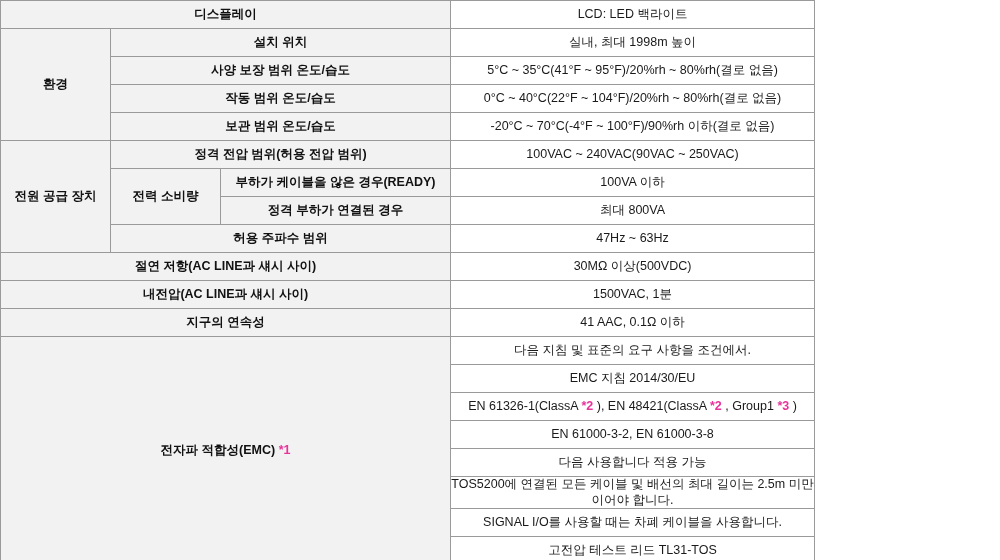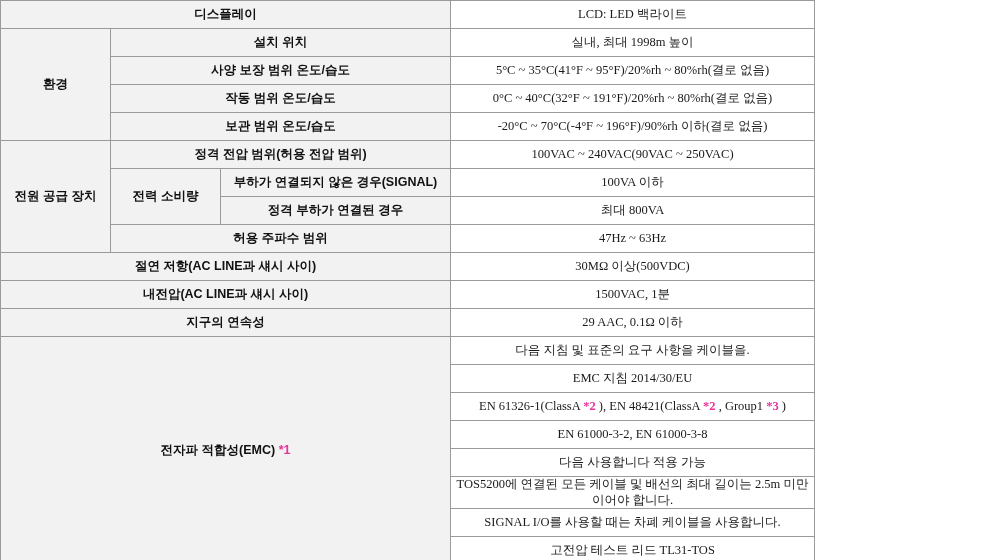--- a/index.html
+++ b/index.html
@@ -33,21 +33,20 @@
   }
   td.label-cell {
     background: #f2f2f2;
     font-weight: bold;
     color: #111111;
   }
   td.value-cell {
     background: #ffffff;
     color: #1a1a1a;
     font-weight: normal;
-    font-family: Liberation Serif, serif;
   }
   .col-a { width: 110px; }
   .col-b { width: 110px; }
   .col-c { width: 230px; }
   .emc-label {
     height: 225px;
   }
   .emc-row td {
     height: 32px;
   }
@@ -78,35 +77,35 @@
         <td class="label-cell" rowspan="4">환경</td>
         <td class="label-cell" colspan="2">설치 위치</td>
         <td class="value-cell">실내, 최대 1998m 높이</td>
       </tr>
       <tr>
         <td class="label-cell" colspan="2">사양 보장 범위 온도/습도</td>
         <td class="value-cell">5°C ~ 35°C(41°F ~ 95°F)/20%rh ~ 80%rh(결로 없음)</td>
       </tr>
       <tr>
         <td class="label-cell" colspan="2">작동 범위 온도/습도</td>
-        <td class="value-cell">0°C ~ 40°C(32°F ~ 191°F)/20%rh ~ 80%rh(결로 없음)</td>
+        <td class="value-cell">0°C ~ 40°C(22°F ~ 104°F)/20%rh ~ 80%rh(결로 없음)</td>
       </tr>
       <tr>
         <td class="label-cell" colspan="2">보관 범위 온도/습도</td>
-        <td class="value-cell">-20°C ~ 70°C(-4°F ~ 196°F)/90%rh 이하(결로 없음)</td>
+        <td class="value-cell">-20°C ~ 70°C(-4°F ~ 100°F)/90%rh 이하(결로 없음)</td>
       </tr>
 
       <tr>
         <td class="label-cell" rowspan="4">전원 공급 장치</td>
         <td class="label-cell" colspan="2">정격 전압 범위(허용 전압 범위)</td>
         <td class="value-cell">100VAC ~ 240VAC(90VAC ~ 250VAC)</td>
       </tr>
       <tr>
         <td class="label-cell" rowspan="2">전력 소비량</td>
-        <td class="label-cell">부하가 연결되지 않은 경우(SIGNAL)</td>
+        <td class="label-cell">부하가 케이블을 않은 경우(READY)</td>
         <td class="value-cell">100VA 이하</td>
       </tr>
       <tr>
         <td class="label-cell">정격 부하가 연결된 경우</td>
         <td class="value-cell">최대 800VA</td>
       </tr>
       <tr>
         <td class="label-cell" colspan="2">허용 주파수 범위</td>
         <td class="value-cell">47Hz ~ 63Hz</td>
       </tr>
@@ -116,29 +115,29 @@
         <td class="value-cell">30MΩ 이상(500VDC)</td>
       </tr>
 
       <tr>
         <td class="label-cell" colspan="3">내전압(AC LINE과 섀시 사이)</td>
         <td class="value-cell">1500VAC, 1분</td>
       </tr>
 
       <tr>
         <td class="label-cell" colspan="3">지구의 연속성</td>
-        <td class="value-cell">29 AAC, 0.1Ω 이하</td>
+        <td class="value-cell">41 AAC, 0.1Ω 이하</td>
       </tr>
 
       <tr class="emc-row">
         <td class="label-cell emc-label" colspan="3" rowspan="8">
           <span>전자파 적합성(EMC)</span>
           <span class="note">*1</span>
         </td>
-        <td class="value-cell">다음 지침 및 표준의 요구 사항을 케이블을.</td>
+        <td class="value-cell">다음 지침 및 표준의 요구 사항을 조건에서.</td>
       </tr>
       <tr class="emc-row">
         <td class="value-cell">EMC 지침 2014/30/EU</td>
       </tr>
       <tr class="emc-row">
         <td class="value-cell">
           <span>EN 61326-1(ClassA </span><span class="note">*2</span><span> ), EN 48421(ClassA </span><span class="note">*2</span><span> , Group1 </span><span class="note">*3</span><span> )</span>
         </td>
       </tr>
       <tr class="emc-row">

